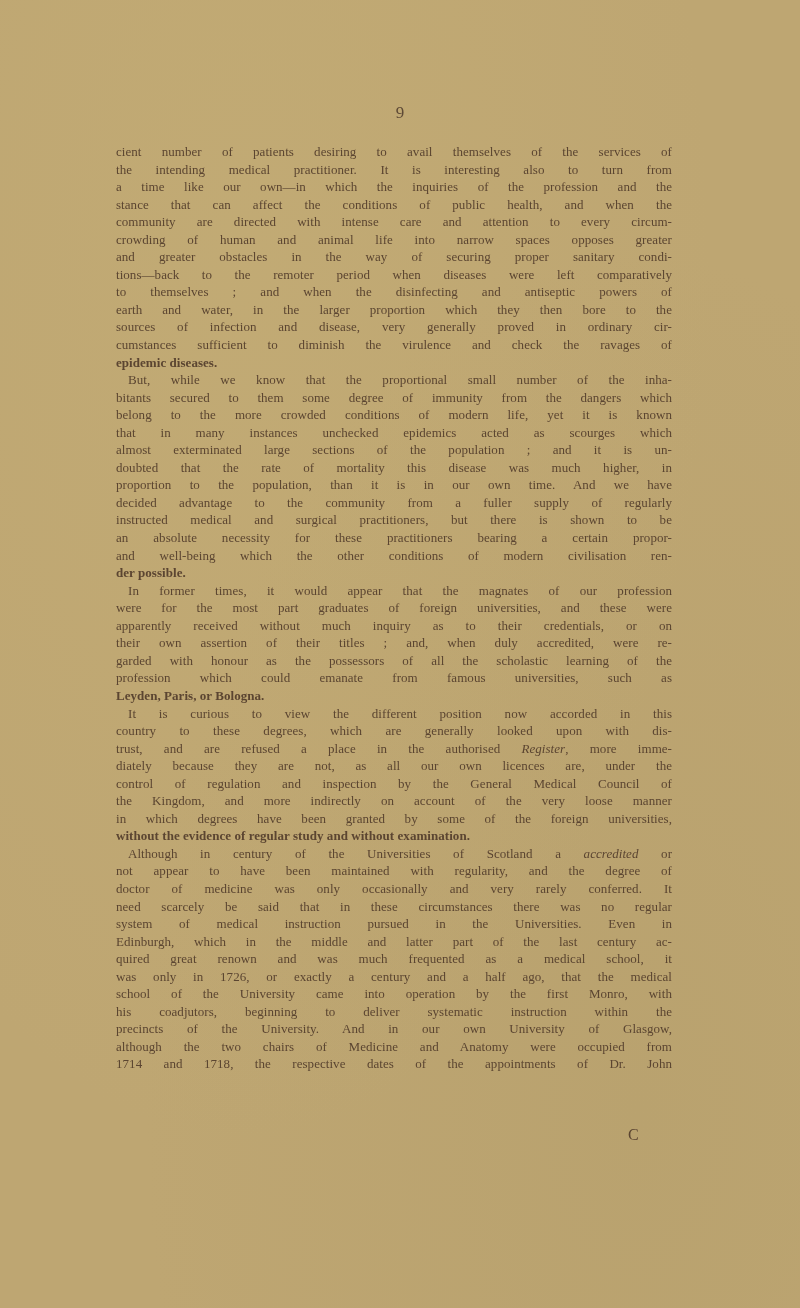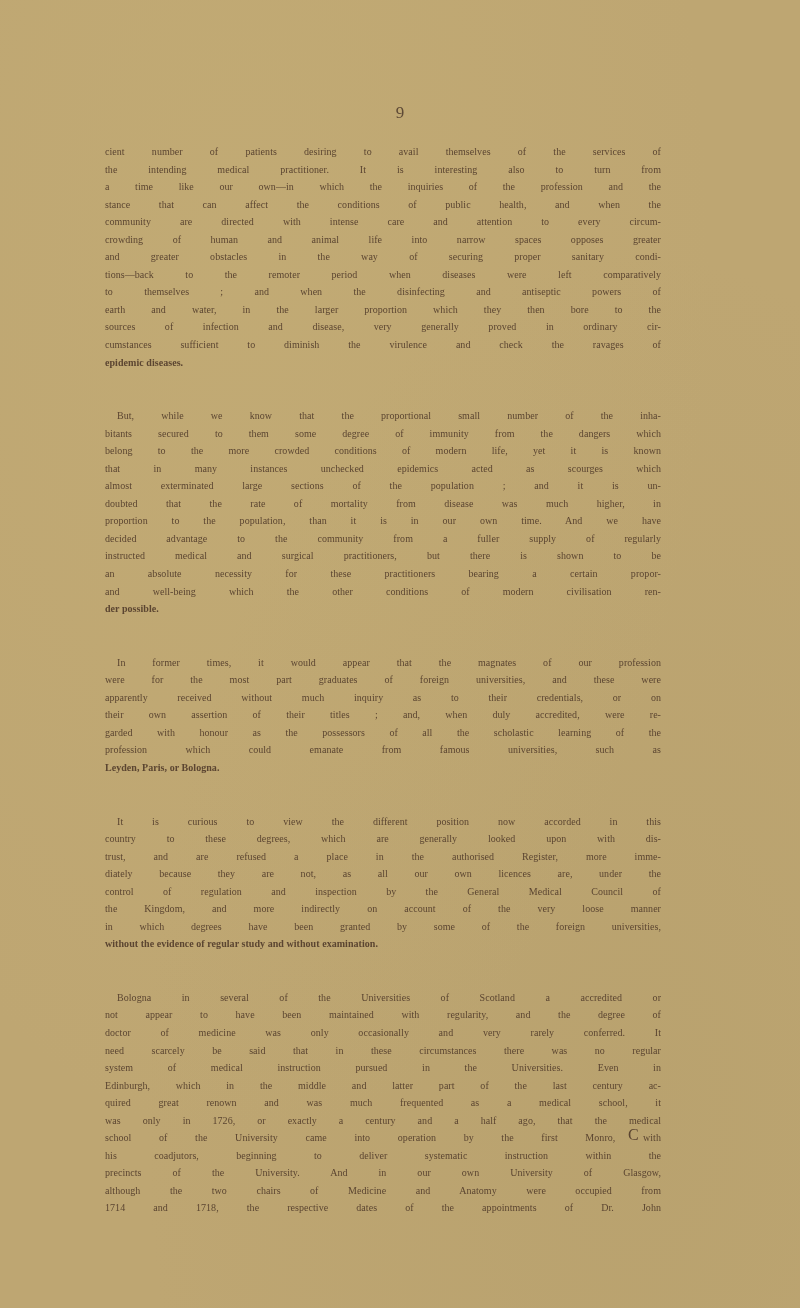--- a/index.html
+++ b/index.html
@@ -27,44 +27,44 @@
       position: absolute;
       top: 103px;
       left: 0;
       width: 800px;
       text-align: center;
       font-size: 17px;
       color: #5e4a36;
     }
     .text-block {
       position: absolute;
-      left: 105px;
+      left: 116px;
       top: 143px;
       width: 556px;
-      font-size: 10px;
+      font-size: 13px;
       line-height: 17.55px;
       letter-spacing: 0.05px;
     }
     .line {
       display: block;
       white-space: nowrap;
       text-align-last: justify;
       text-align: justify;
       height: 17.55px;
       overflow: visible;
     }
     .line.last {
       text-align-last: left;
       font-weight: bold;
     }
     .line.indent {
       padding-left: 12px;
-      margin-top: 36px;
     }
     .line .it {
+      font-style: italic;
     }
     .signature {
       position: absolute;
       left: 628px;
       top: 1126px;
       font-size: 16px;
       color: #5b4531;
     }
   </style>
 </head>
@@ -84,21 +84,21 @@
       <div class="line">to themselves ; and when the disinfecting and antiseptic powers of</div>
       <div class="line">earth and water, in the larger proportion which they then bore to the</div>
       <div class="line">sources of infection and disease, very generally proved in ordinary cir-</div>
       <div class="line">cumstances sufficient to diminish the virulence and check the ravages of</div>
       <div class="line last">epidemic diseases.</div>
       <div class="line indent">But, while we know that the proportional small number of the inha-</div>
       <div class="line">bitants secured to them some degree of immunity from the dangers which</div>
       <div class="line">belong to the more crowded conditions of modern life, yet it is known</div>
       <div class="line">that in many instances unchecked epidemics acted as scourges which</div>
       <div class="line">almost exterminated large sections of the population ; and it is un-</div>
-      <div class="line">doubted that the rate of mortality from disease was much higher, in</div>
+      <div class="line">doubted that the rate of mortality this disease was much higher, in</div>
       <div class="line">proportion to the population, than it is in our own time.  And we have</div>
       <div class="line">decided advantage to the community from a fuller supply of regularly</div>
       <div class="line">instructed medical and surgical practitioners, but there is shown to be</div>
       <div class="line">an absolute necessity for these practitioners bearing a certain propor-</div>
       <div class="line">and well-being which the other conditions of modern civilisation ren-</div>
       <div class="line last">der possible.</div>
       <div class="line indent">In former times, it would appear that the magnates of our profession</div>
       <div class="line">were for the most part graduates of foreign universities, and these were</div>
       <div class="line">apparently received without much inquiry as to their credentials, or on</div>
       <div class="line">their own assertion of their titles ; and, when duly accredited, were re-</div>
@@ -106,21 +106,21 @@
       <div class="line">profession which could emanate from famous universities, such as</div>
       <div class="line last">Leyden, Paris, or Bologna.</div>
       <div class="line indent">It is curious to view the different position now accorded in this</div>
       <div class="line">country to these degrees, which are generally looked upon with dis-</div>
       <div class="line"><span>trust, and are refused a place in the authorised </span><span class="it">Register</span><span>, more imme-</span></div>
       <div class="line">diately because they are not, as all our own licences are, under the</div>
       <div class="line">control of regulation and inspection by the General Medical Council of</div>
       <div class="line">the Kingdom, and more indirectly on account of the very loose manner</div>
       <div class="line">in which degrees have been granted by some of the foreign universities,</div>
       <div class="line last">without the evidence of regular study and without examination.</div>
-      <div class="line indent"><span>Bologna in several of the Universities of Scotland a </span><span class="it">accredited</span><span> or</span></div>
+      <div class="line indent"><span>Although in century of the Universities of Scotland a </span><span class="it">accredited</span><span> or</span></div>
       <div class="line">not appear to have been maintained with regularity, and the degree of</div>
       <div class="line">doctor of medicine was only occasionally and very rarely conferred.  It</div>
       <div class="line">need scarcely be said that in these circumstances there was no regular</div>
       <div class="line">system of medical instruction pursued in the Universities.  Even in</div>
       <div class="line">Edinburgh, which in the middle and latter part of the last century ac-</div>
       <div class="line">quired great renown and was much frequented as a medical school, it</div>
       <div class="line">was only in 1726, or exactly a century and a half ago, that the medical</div>
       <div class="line">school of the University came into operation by the first Monro, with</div>
       <div class="line">his coadjutors, beginning to deliver systematic instruction within the</div>
       <div class="line">precincts of the University.  And in our own University of Glasgow,</div>

